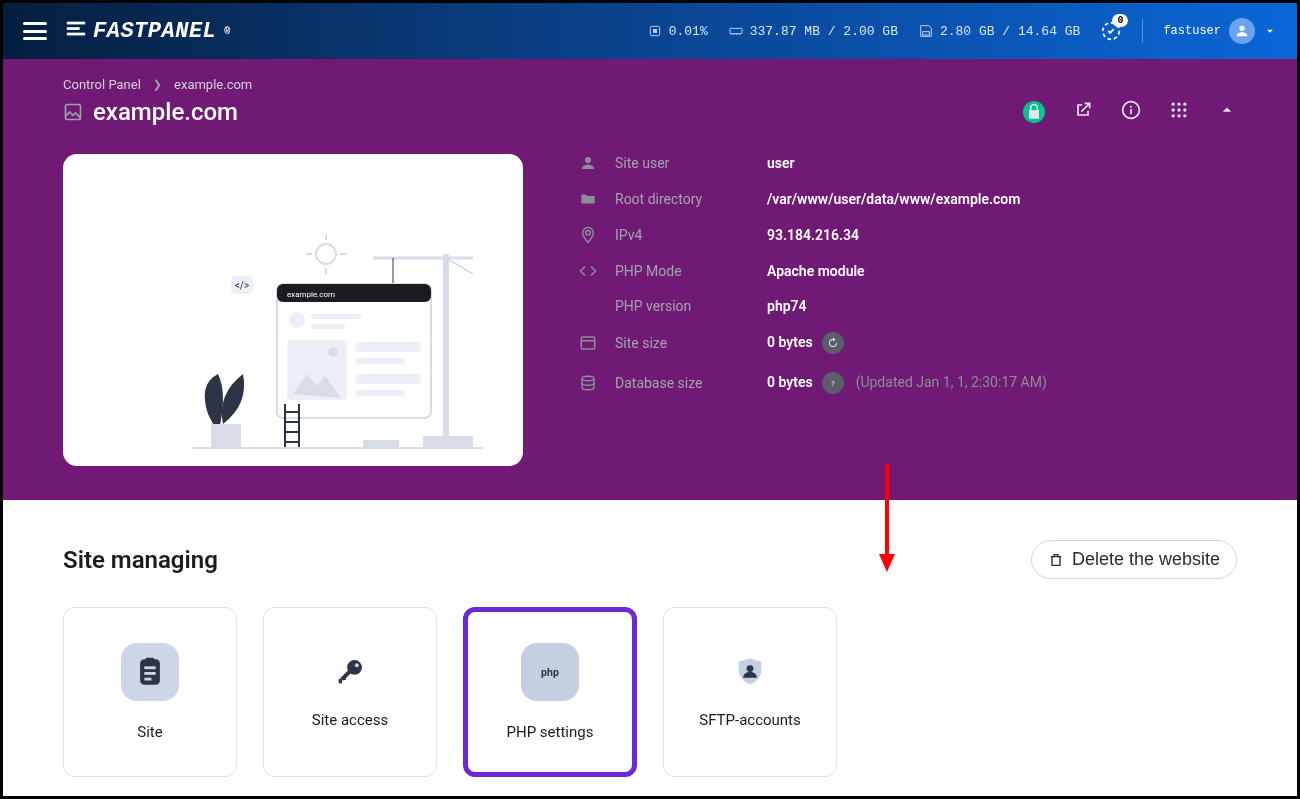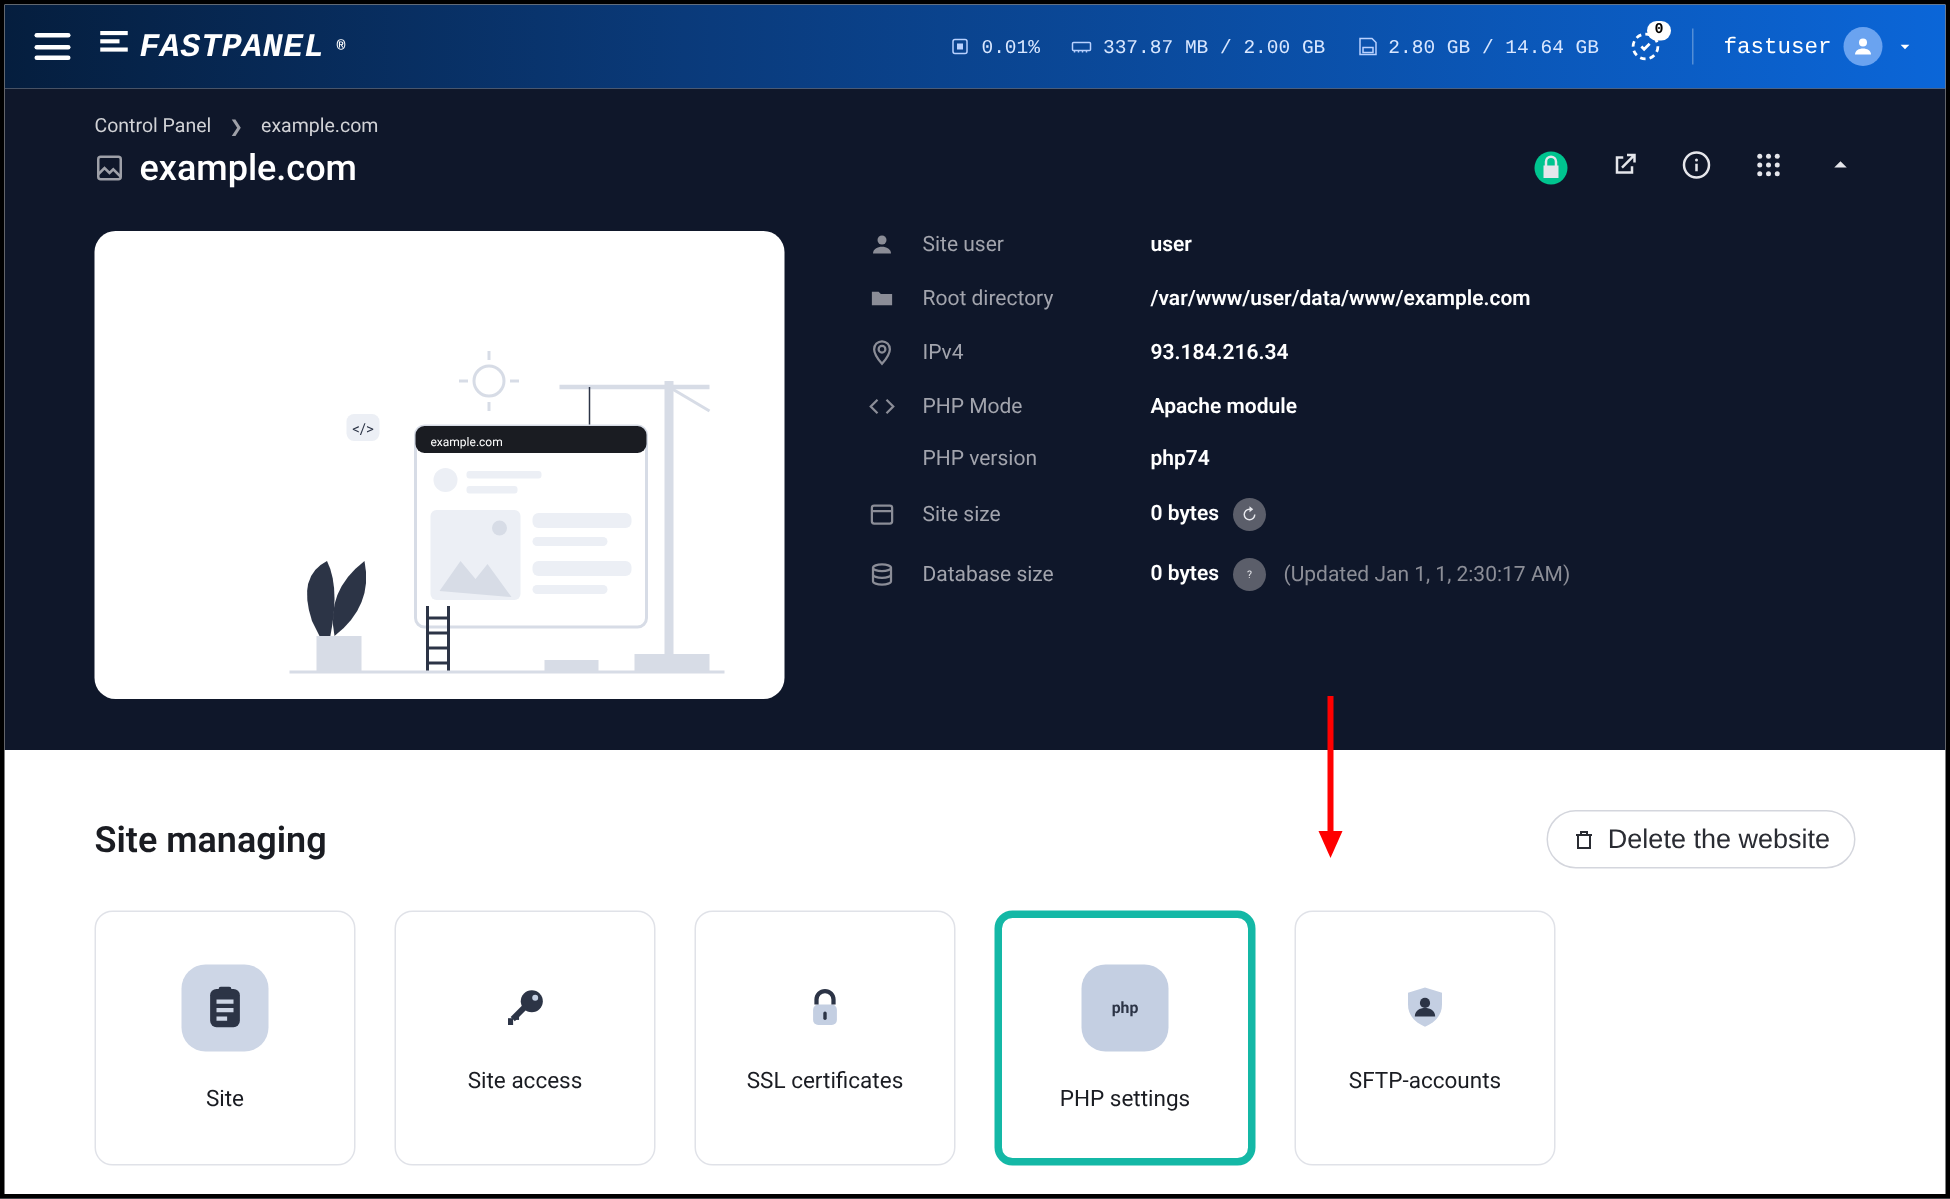--- a/index.html
+++ b/index.html
@@ -25,25 +25,25 @@
   .hamburger { width: 24px; height: 18px; display:flex; flex-direction:column; justify-content:space-between; cursor:pointer; margin-right:18px;}
   .hamburger span{display:block;height:3px;background:#fff;border-radius:2px;}
   .logo { font-weight:700;font-style:italic;font-size:22px;letter-spacing:0.5px;display:flex;align-items:center;gap:6px;}
   .logo-mark{font-size:18px;}
   .logo sup{font-size:10px;vertical-align:super;margin-left:2px;}
   .topbar-right{margin-left:auto;display:flex;align-items:center;gap:20px;font-size:13px;color:#d9e7ff;}
   .stat{display:flex;align-items:center;gap:6px;}
   .stat svg{width:16px;height:16px;fill:#b9d1ff;}
   .bell-wrap{position:relative;display:flex;align-items:center;}
   .bell-wrap .badge{position:absolute;top:-6px;right:-6px;background:#fff;color:#000;border-radius:10px;font-size:10px;font-weight:700;padding:1px 5px;}
-  .userbox{display:flex;align-items:center;gap:8px;font-size:15px;color:#fff;}
+  .userbox{display:flex;align-items:center;gap:8px;font-size:12px;color:#fff;}
   .avatar-sm{width:26px;height:26px;border-radius:50%;background:#6aa3f0;display:flex;align-items:center;justify-content:center;}
   .avatar-sm svg{width:16px;height:16px;fill:#fff;}
   
-  .dark-section{background:#0f172a;color:#fff;padding:18px 60px 34px;}
+  .dark-section{background:#701a75;color:#fff;padding:18px 60px 34px;}
   .breadcrumb{display:flex;align-items:center;gap:12px;font-size:13px;color:#d1d2d6;}
   .breadcrumb .chev{color:#9ea0a8;font-size:11px;}
   .title-row{display:flex;align-items:center;margin-top:6px;}
   .title-row h1{font-size:24px;font-weight:500;display:flex;align-items:center;gap:10px;}
   .title-icons{margin-left:auto;display:flex;align-items:center;gap:28px;color:#e5e6eb;}
   .title-icons .ssl-badge{width:22px;height:22px;border-radius:50%;background:#00c48f;display:flex;align-items:center;justify-content:center;}
   .title-icons svg{width:20px;height:20px;fill:#e5e6eb;}
   .info-area{display:flex;gap:56px;margin-top:28px;align-items:flex-start;}
   .preview{width:460px;height:312px;background:#fff;border-radius:14px;position:relative;overflow:hidden;}
   .info-table{display:grid;grid-template-columns:24px 140px 1fr;row-gap:18px;column-gap:12px;font-size:14px;align-items:center;}
@@ -59,21 +59,21 @@
   .managing-row h2{font-size:24px;font-weight:600;color:#1a1c22;}
   .action-buttons{margin-left:auto;display:flex;gap:14px;}
   .pill-btn{border:1px solid #d4d6dd;background:#fff;border-radius:20px;padding:8px 16px;font-size:18px;font-weight:500;display:flex;align-items:center;gap:8px;cursor:pointer;color:#2a2c33;}
   .pill-btn svg{width:16px;height:16px;fill:#2a2c33;}
   .cards{display:grid;grid-template-columns:repeat(6,1fr);gap:26px;}
   .card{border:1px solid #e0e2e8;border-radius:12px;height:170px;display:flex;flex-direction:column;align-items:center;justify-content:center;gap:22px;cursor:pointer;background:#fff;}
   .card .iconwrap{width:58px;height:58px;border-radius:16px;background:#cdd6e6;display:flex;align-items:center;justify-content:center;}
   .card .iconwrap svg{width:34px;height:34px;fill:#2c3446;}
   .card .iconwrap.nopad{background:transparent;width:auto;height:auto;}
   .card-label{font-size:15px;color:#1a1c22;font-weight:400;}
-  .card.highlight{border:5px solid #14b8a6;}
+  .card.highlight{border:5px solid #6d28d9;}
   
   .arrow-annot{position:absolute;pointer-events:none;}
   
   .preview svg{position:absolute;inset:0;}
 </style>
 </head>
 <body>
 
 <div class="topbar">
   <div class="hamburger">
@@ -337,30 +337,20 @@
         <svg viewBox="0 0 60 60" width="60" height="60">
             <circle cx="38" cy="22" r="13" fill="#2c3446"></circle>
             <circle cx="42" cy="18" r="3.5" fill="#c4cfe2"></circle>
             <rect x="12" y="32" width="22" height="7" transform="rotate(-45 23 35)" fill="#2c3446"></rect>
             <rect x="10" y="42" width="6" height="8" fill="#2c3446"></rect>
             <rect x="18" y="38" width="5" height="6" fill="#2c3446"></rect>
           </svg>
       </span>
       <span class="card-label">Site access</span>
     </div>
-    <div class="card">
-      <span class="iconwrap nopad">
-        <svg viewBox="0 0 60 60" width="60" height="60">
-            <rect x="16" y="26" width="28" height="24" rx="6" fill="#c4cfe2"></rect>
-            <path d="M20 26 v-6 a10 10 0 0 1 20 0 v6" fill="none" stroke="#2c3446" stroke-width="5"></path>
-            <rect x="28" y="34" width="4" height="10" rx="2" fill="#2c3446"></rect>
-          </svg>
-      </span>
-      <span class="card-label">SSL certificates</span>
-    </div>
     <div class="card highlight">
       <span class="iconwrap" style="background:#c4cfe2;">
         <svg viewBox="0 0 58 58" width="58" height="58">
             <text x="29" y="35" font-size="18" font-weight="700" text-anchor="middle" fill="#2c3446">php</text>
           </svg>
       </span>
       <span class="card-label">PHP settings</span>
     </div>
     <div class="card">
       <span class="iconwrap nopad">

